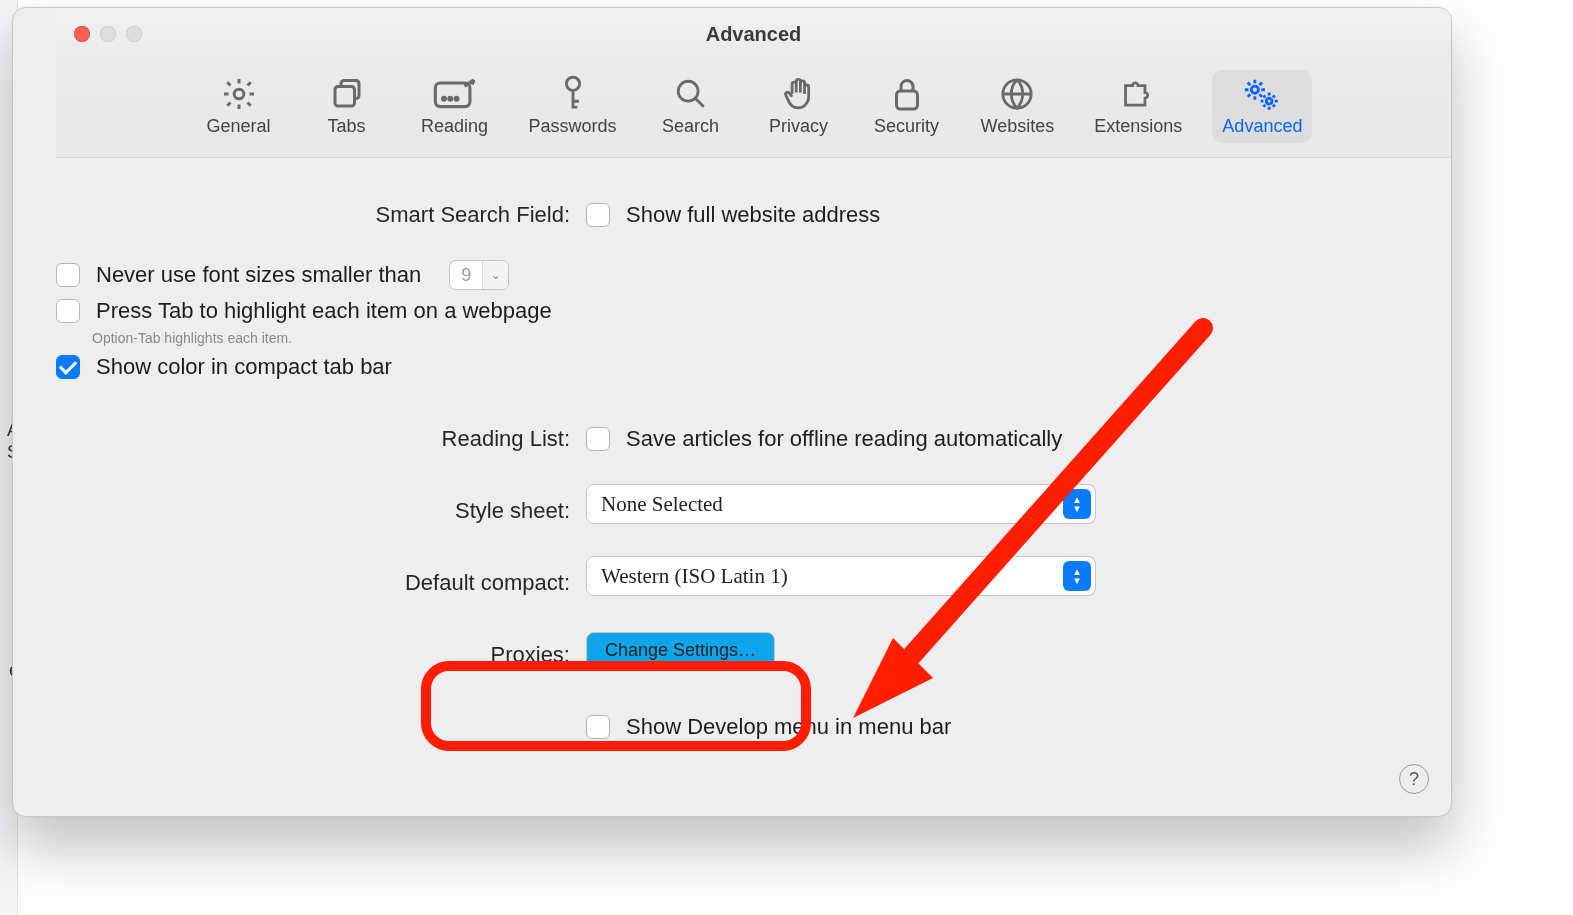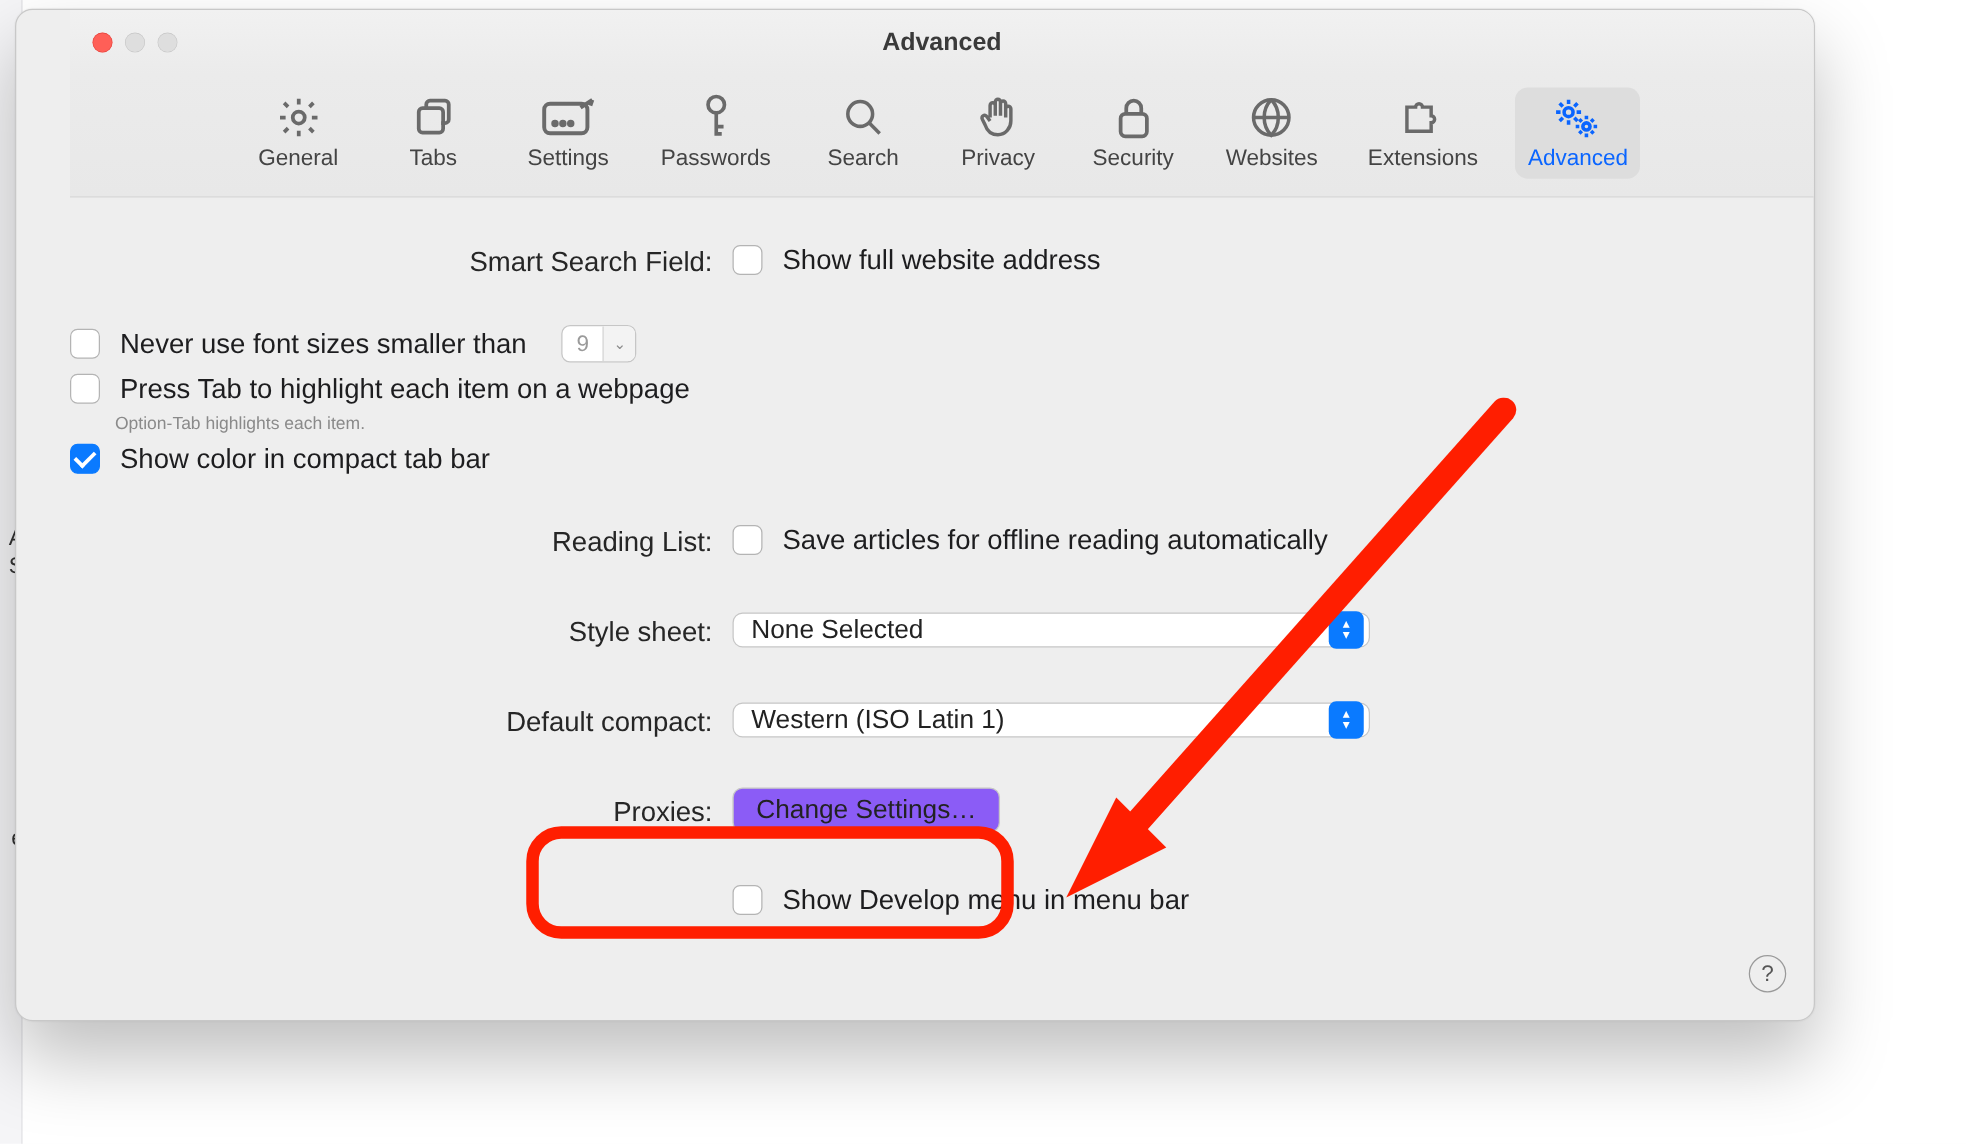--- a/index.html
+++ b/index.html
@@ -58,21 +58,21 @@
   .toolbar .tab.active .tlabel { color:#0a65ff;}
   .toolbar .tab.active svg { stroke:#0a65ff; }
   .toolbar .ticon { height:40px; display:flex; align-items:center; justify-content:center; }
   .toolbar .ticon svg { stroke:#6a6a6a; fill:none; stroke-width:2; }
   .toolbar .tlabel { font-size:18px; color:#444; margin-top:2px; }
   .content {
     padding: 30px 0 0 0;
     font-size: 22px;
     color:#1d1d1f;
   }
-  .row { display:flex; align-items:center; margin: 0 0 10px 0; min-height:40px;}
+  .row { display:flex; align-items:flex-end; margin: 0 0 10px 0; min-height:40px;}
   .row .lbl { width:530px; text-align:right; padding-right:16px; padding-top:4px; color:#262626;}
   .row .ctl { flex:1; display:flex; flex-direction:column; gap:8px; }
   .ck-line { display:flex; align-items:center; gap:16px; flex-wrap:wrap;}
   .ck {
     width:24px; height:24px; border:1px solid #b4b4b4; border-radius:6px;
     background:#fff; display:inline-flex; align-items:center; justify-content:center;
     flex-shrink:0;
   }
   .ck.checked { background:#0a7aff; border-color:#0a7aff; }
   .ck.checked::after {
@@ -81,33 +81,33 @@
   }
   .hint { font-size:14px; color:#8a8a8a; margin-left:36px; margin-top:-2px;}
   .gap { height:22px;}
   .stepper {
     margin-left:12px; display:inline-flex; height:30px; border:1px solid #c6c6c6; border-radius:7px; overflow:hidden;
     background:#fff;
   }
   .stepper .num { width:32px; display:flex; align-items:center; justify-content:center; color:#9a9a9a; font-size:18px;}
   .stepper .arr { width:26px; background:#f3f3f3; border-left:1px solid #d6d6d6; display:flex; align-items:center; justify-content:center; color:#8a8a8a; font-size:12px;}
   .popup {
-    width:510px; height:28px; border:1px solid #c6c6c6; border-radius:8px; background:#fff;
+    width:510px; height:40px; border:1px solid #c6c6c6; border-radius:8px; background:#fff;
     display:flex; align-items:center; justify-content:space-between; padding:0 4px 0 14px;
-    font-size:21px; color:#222;
+    font-size:21px; color:#222;font-family:Liberation Serif, serif;
   }
   .popup .cap {
     width:28px; height:30px; background:#0a7aff; border-radius:6px; display:flex; flex-direction:column;
     align-items:center; justify-content:center; gap:0;
   }
   .popup .cap::before { content:"▴"; color:#fff; font-size:11px; line-height:9px;}
   .popup .cap::after  { content:"▾"; color:#fff; font-size:11px; line-height:9px;}
   .button {
-    height:36px; padding:0 18px; border:1px solid #c6c6c6; border-radius:8px; background:#8b5cf6;
-    display:inline-flex; align-items:center; font-size:21px; color:#222;
+    height:36px; padding:0 18px; border:1px solid #c6c6c6; border-radius:8px; background:#0ea5e9;
+    display:inline-flex; align-items:center; font-size:18px; color:#222;
     box-shadow: 0 1px 1px rgba(0,0,0,0.04);
   }
   .highlight-box {
     position:absolute; border:10px solid #ff1e00; border-radius:28px;
     pointer-events:none;
   }
   .arrow-annot { position:absolute; pointer-events:none; }
   .help {
     position:absolute; right:22px; bottom:22px;
     width:30px; height:30px; border:1.5px solid #9a9a9a; border-radius:50%;
@@ -158,21 +158,21 @@
     <div class="tab">
       <div class="ticon">
         <svg width="44" height="36" viewBox="0 0 28 20">
             <rect x="1.5" y="3" width="22" height="15" rx="3"></rect>
             <circle cx="7" cy="13" r="0.9" fill="#6a6a6a"></circle>
             <circle cx="11" cy="13" r="0.9" fill="#6a6a6a"></circle>
             <circle cx="15" cy="13" r="0.9" fill="#6a6a6a"></circle>
             <path d="M20 5l6-4M26 1l-1 3"></path>
           </svg>
       </div>
-      <div class="tlabel">Settings</div>
+      <div class="tlabel">Reading</div>
     </div>
     <div class="tab">
       <div class="ticon">
         <svg width="30" height="38" viewBox="0 0 18 26">
             <circle cx="9" cy="6" r="4.5"></circle>
             <path d="M9 10.5V23M9 18h4M9 22h3"></path>
           </svg>
       </div>
       <div class="tlabel">Passwords</div>
     </div>

